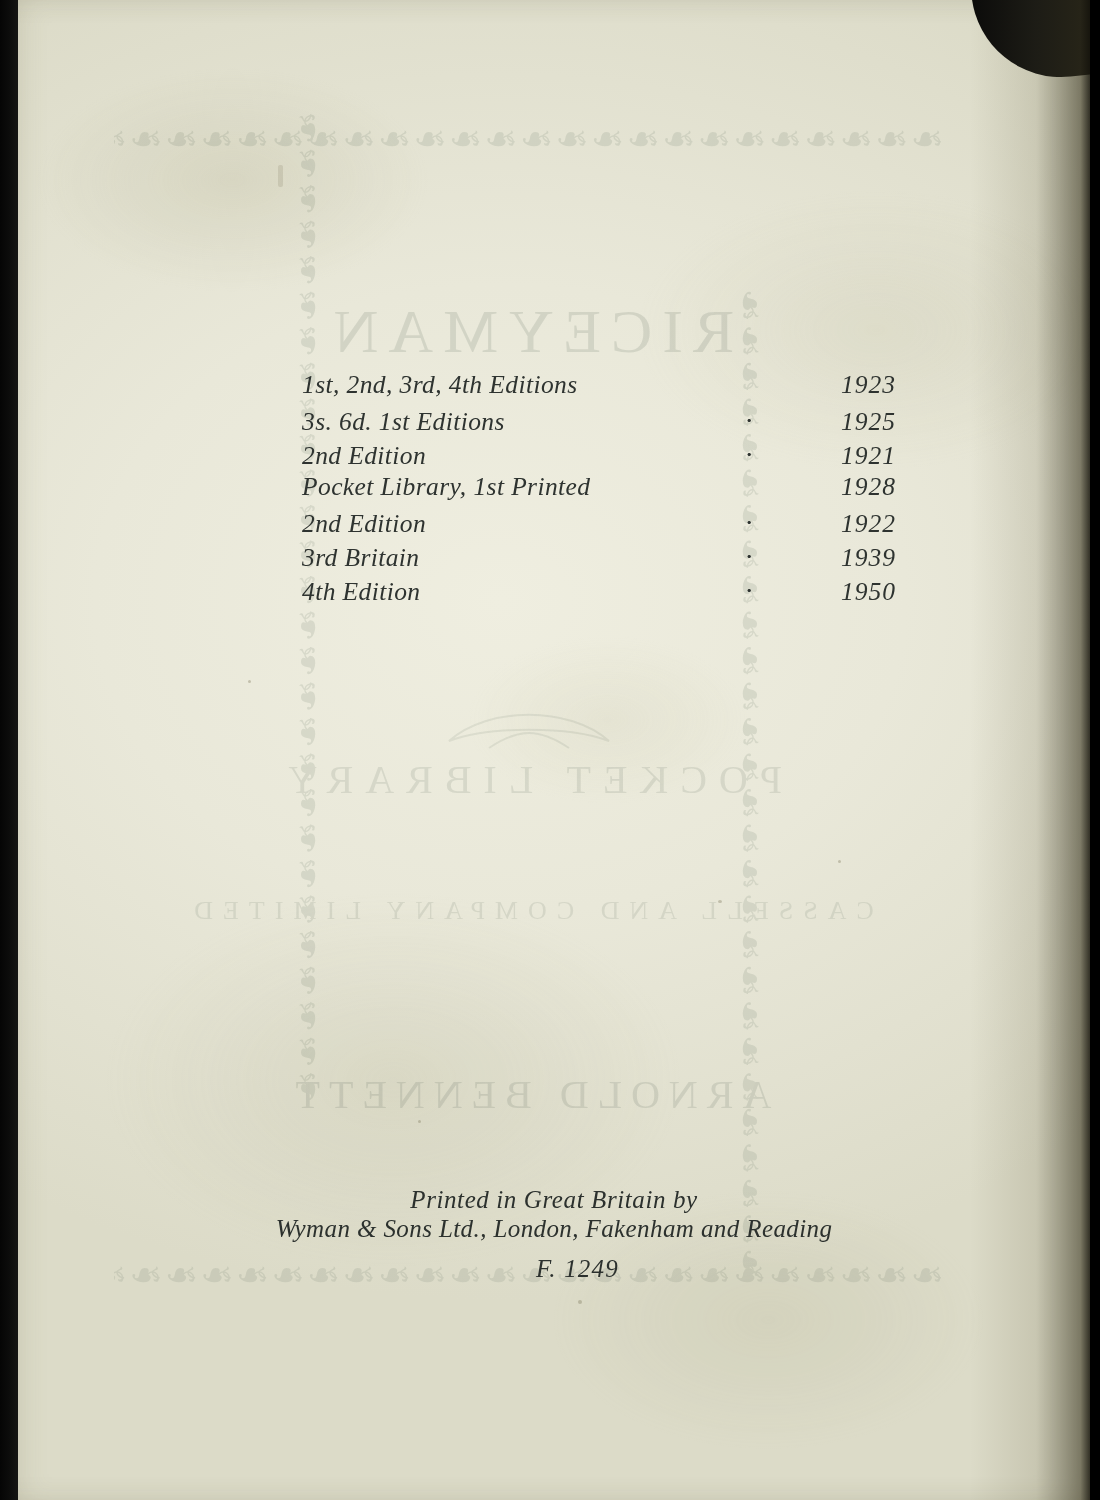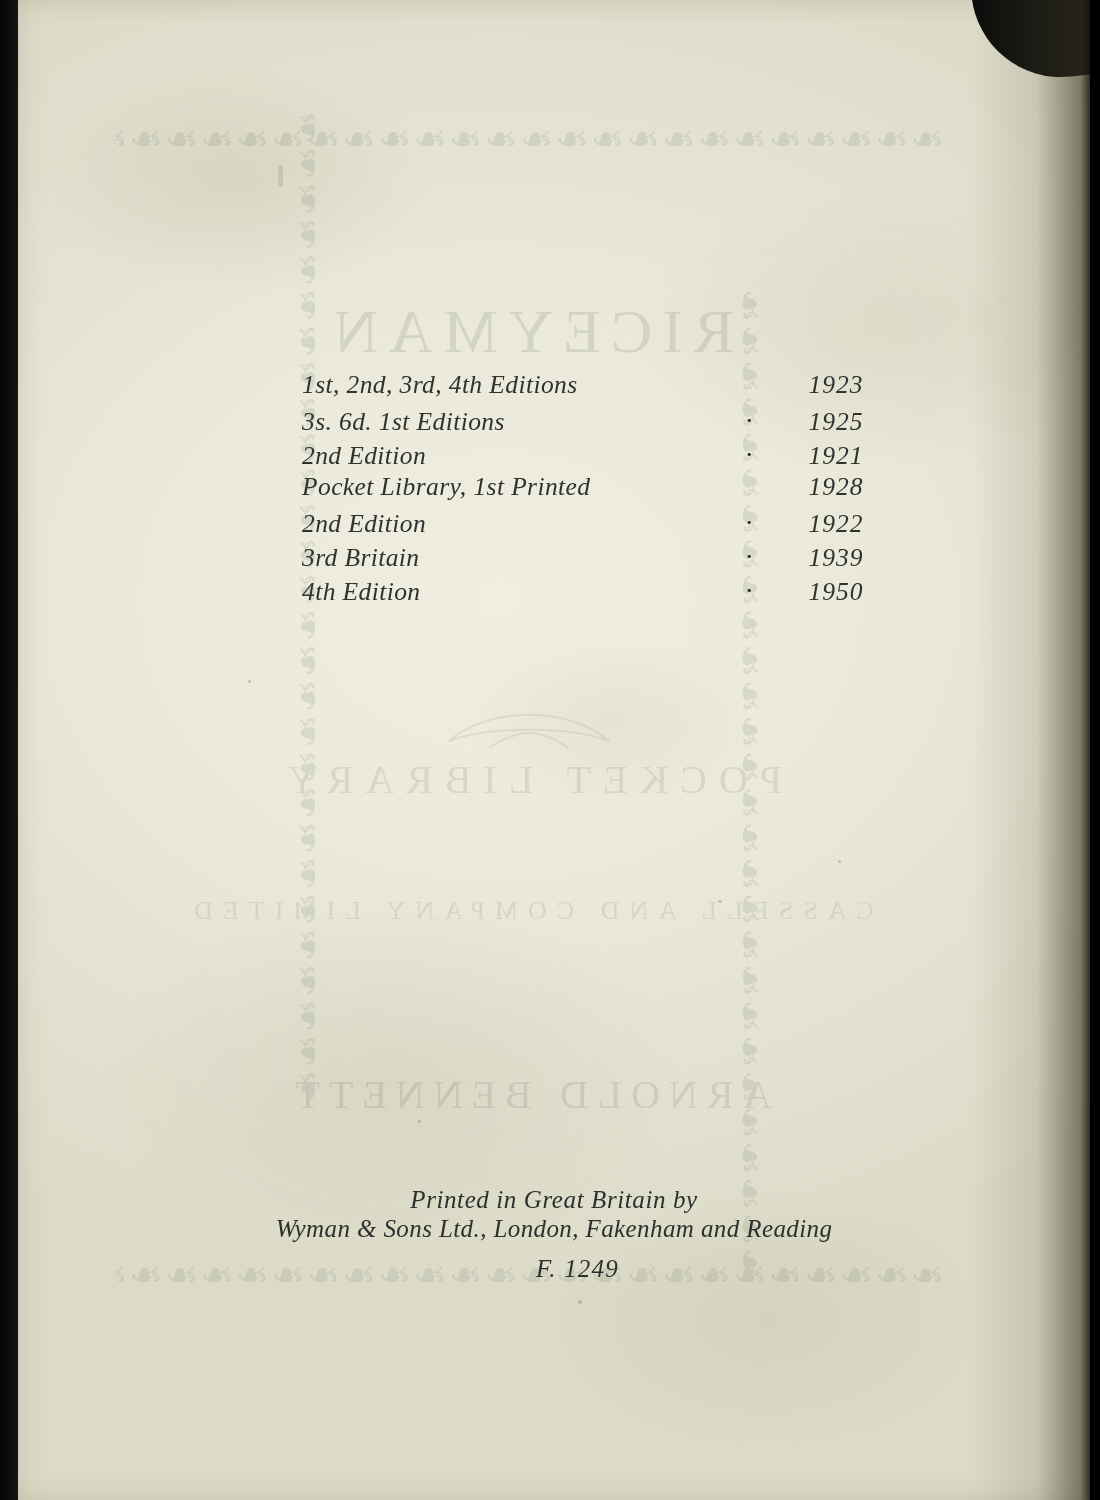--- a/index.html
+++ b/index.html
@@ -166,21 +166,21 @@
   }
   .ed-label {
     flex: 0 0 440px;
     text-align: left;
     white-space: nowrap;
     padding-right: 4px;
   }
   .ed-label.wide { text-align: left; }
   .ed-year {
     flex: 0 0 120px;
-    text-align: center;
+    text-align: right;
     padding-left: 30px;
     font-style: italic;
     letter-spacing: 1px;
   }
   .lead-dots {
     position: relative;
     flex: 1 1 auto;
     height: 1em;
   }
   .lead-dots span {

